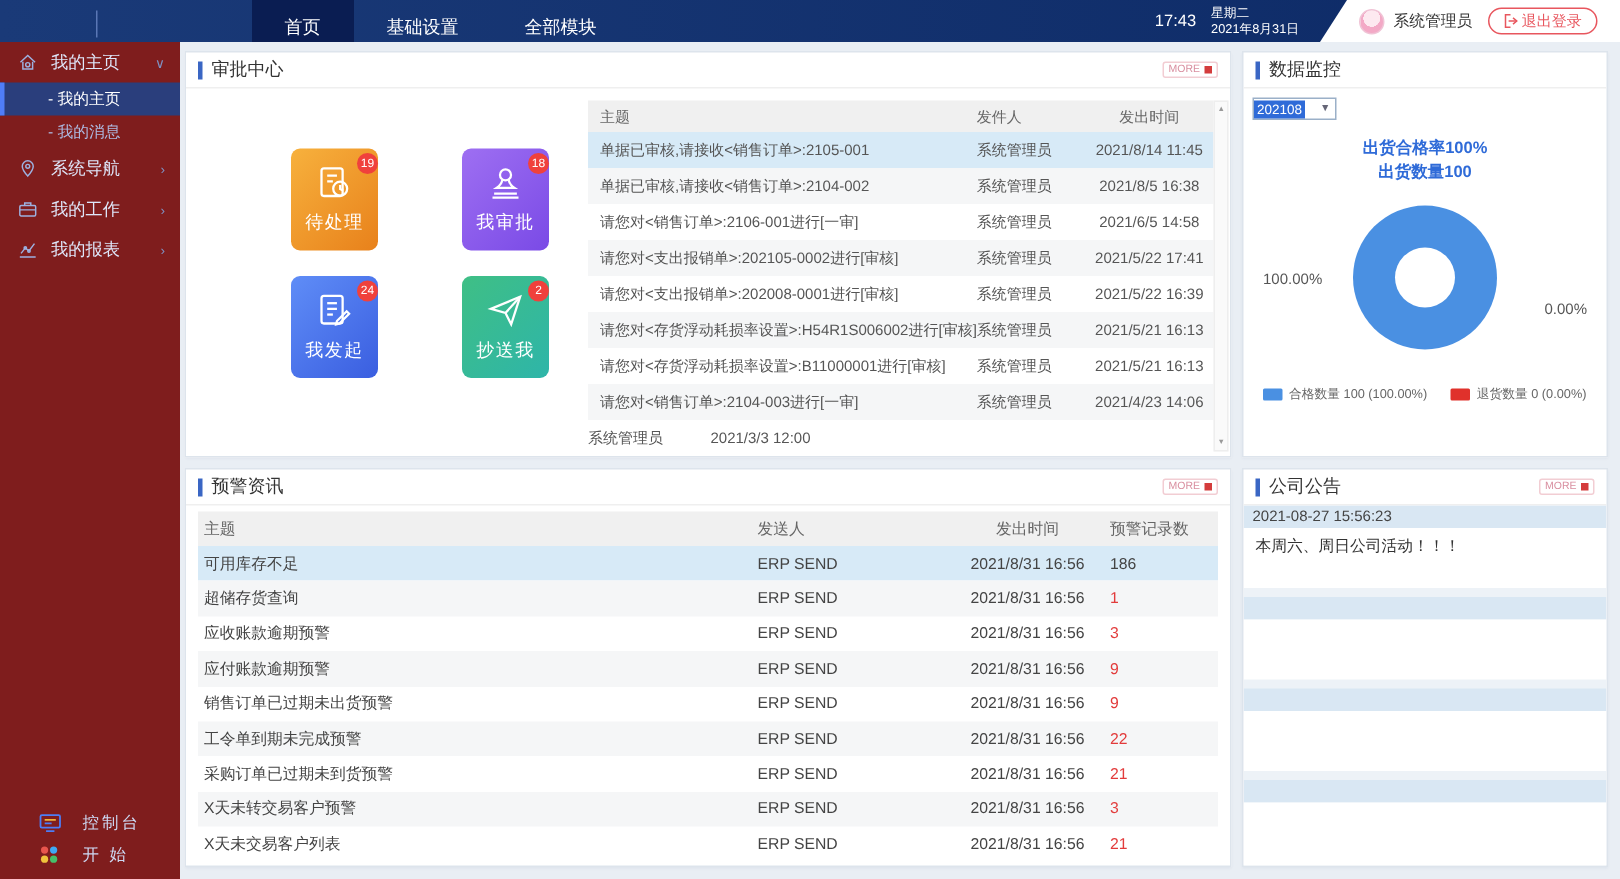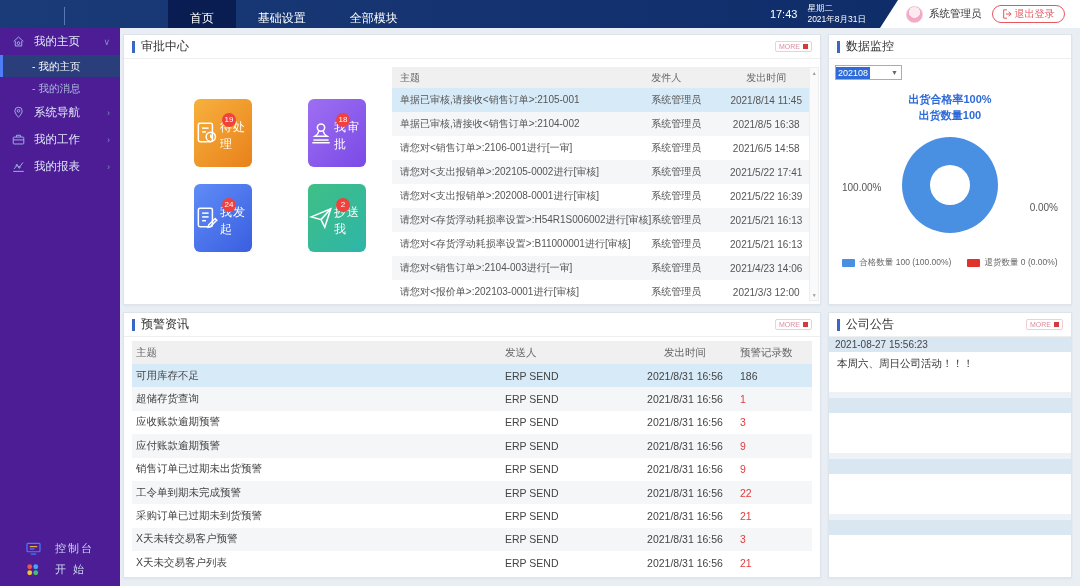--- a/index.html
+++ b/index.html
@@ -26,21 +26,21 @@
     padding:0 8px 0 26px; clip-path:polygon(18px 0,100% 0,100% 100%,0 100%); min-width:200px; }
   .avatar { width:17px; height:17px; border-radius:50%;
     background:radial-gradient(circle at 50% 35%, #fde9f0 0 45%, #f3a9c6 46% 100%);
     border:1px solid #f0c4d6; }
   .tb-user { font-size:10.5px; color:#333; }
   .logout { margin-left:4px; display:flex; align-items:center; gap:3px; border:1px solid #e8565e;
     color:#e8565e; background:#fff; border-radius:11px; height:18px; padding:0 9px; font-size:10px; cursor:pointer;
     font-family:"Liberation Sans", sans-serif; }
 
   
-  .sidebar { position:absolute; left:0; top:28px; bottom:0; width:120px; background:#4c1d95; color:#c6d2ef; }
+  .sidebar { position:absolute; left:0; top:28px; bottom:0; width:120px; background:#7f1d1d; color:#c6d2ef; }
   .s-item { display:flex; align-items:center; height:27px; padding-left:12px; font-size:11.5px; cursor:pointer; color:#dfe7fa; }
   .s-ico { width:14px; height:14px; margin-right:8px; display:inline-flex; }
   .s-chev { margin-left:auto; margin-right:10px; font-size:9px; color:#7f93c4; }
   .s-sub { height:22px; line-height:22px; padding-left:32px; font-size:10.5px; color:#aebbe2; cursor:pointer; }
   .s-sub.active { background:#2a3e7c; color:#fff; border-left:3px solid #4f7df8; padding-left:29px; }
   .s-foot { position:absolute; bottom:6px; left:0; width:100%; }
   .sf-row { display:flex; align-items:center; height:21px; padding-left:26px; font-size:11px;
     letter-spacing:2px; color:#cdd8f2; cursor:pointer; }
   .sf-ico { width:15px; height:13px; margin-right:14px; display:inline-flex; }
 
@@ -54,42 +54,42 @@
   .pbar { width:3px; height:12px; background:#3a66c4; margin-right:6px; }
   .ptitle { font-size:12px; color:#333; }
   .more { margin-left:auto; display:inline-flex; align-items:center; gap:3px; border:1px solid #f2cdd3;
     color:#d98fa0; font-size:7px; padding:1px 3px; border-radius:2px; cursor:pointer; background:#fff; }
   .more .sq { width:5px; height:5px; background:#d43c3c; display:inline-block; }
 
   
   .ap-body { display:flex; height:246px; }
   .tiles { width:268px; padding:40px 0 0 26px; display:grid;
     grid-template-columns:102px 102px; grid-auto-rows:68px; column-gap:12px; row-gap:17px; }
-  .tile { border-radius:6px; color:#fff; display:flex; flex-direction:row; align-items:center;
+  .tile { border-radius:6px; color:#fff; display:flex; flex-direction:column; align-items:center;
     justify-content:center; cursor:pointer;margin-left:44px; }
   .tile-icon-wrap { position:relative; height:26px; }
   .tile-ico { display:inline-flex; }
   .tile-badge { position:absolute; top:-7px; right:-16px; min-width:14px; height:14px; border-radius:8px;
     background:#f0413c; color:#fff; font-size:8px; line-height:14px; text-align:center; padding:0 2px; }
   .tile-label { font-size:12px; margin-top:5px; letter-spacing:1px; }
   .ap-table { flex:1; margin:8px 0 0 6px; font-size:10px; color:#555; }
   .t-row { display:flex; align-items:center; height:24px; white-space:nowrap; cursor:pointer; }
   .t-head { background:#f0f0f0; color:#666; height:21px; cursor:default; }
   .t-sub { flex:1; padding-left:8px; overflow:hidden; }
   .t-sender { width:72px; }
   .t-time { width:86px; text-align:center; }
   #ap-rows .t-row:nth-child(even) { background:#f5f6f7; }
   #ap-rows .t-row.hl { background:#d7eaf7; }
   .scrollcol { width:10px; margin:8px 1px 4px 0; background:#fafafa; border:1px solid #eee;
     display:flex; flex-direction:column; justify-content:space-between; align-items:center; }
   .arr { font-size:5px; color:#999; padding:2px 0; cursor:pointer; }
 
   
   .dm-body { position:relative; height:246px; }
-  .select { position:absolute; left:6px; top:6px; width:67px; height:15px; border:1px solid #9bb0c8;
+  .select { position:absolute; left:6px; top:6px; width:56px; height:15px; border:1px solid #9bb0c8;
     background:#fff; display:flex; align-items:center; font-size:9px; cursor:pointer; }
   .sel-val { background:#2f6bd8; color:#fff; padding:0 2px; line-height:12px; }
   .caret { margin-left:auto; margin-right:3px; color:#667; font-size:7px; }
   .stats { text-align:center; padding-top:32px; color:#2f6bd8; font-size:11px; font-weight:bold; line-height:16px; }
   .donut-wrap { position:relative; margin-top:14px; height:100px; }
   .donut { width:96px; height:96px; border-radius:50%; background:#4a90e2; margin:0 auto; position:relative; }
   .donut::after { content:""; position:absolute; inset:28px; background:#fff; border-radius:50%; }
   .pct-left { position:absolute; left:13px; top:50%; transform:translateY(-50%); font-size:10px; color:#555; }
   .pct-right { position:absolute; right:13px; top:50%; transform:translateY(-50%); font-size:10px; color:#555;margin-top:20px; }
   .legend { display:flex; justify-content:center; gap:16px; margin-top:20px; font-size:8.5px; color:#666; }
@@ -335,21 +335,20 @@
               <span class="t-sub">请您对&lt;存货浮动耗损率设置&gt;:B11000001进行[审核]</span>
               <span class="t-sender">系统管理员</span>
               <span class="t-time">2021/5/21 16:13</span>
             </div>
             <div class="t-row">
               <span class="t-sub">请您对&lt;销售订单&gt;:2104-003进行[一审]</span>
               <span class="t-sender">系统管理员</span>
               <span class="t-time">2021/4/23 14:06</span>
             </div>
             <div class="t-row">
-              <span class="t-sub">请您对&lt;报价单&gt;:202103-0001进行[审核]</span>
               <span class="t-sender">系统管理员</span>
               <span class="t-time">2021/3/3 12:00</span>
             </div>
           </div>
       </div>
       <div class="scrollcol">
         <span class="arr">▲</span>
         <span class="arr">▼</span>
       </div>
     </div>

